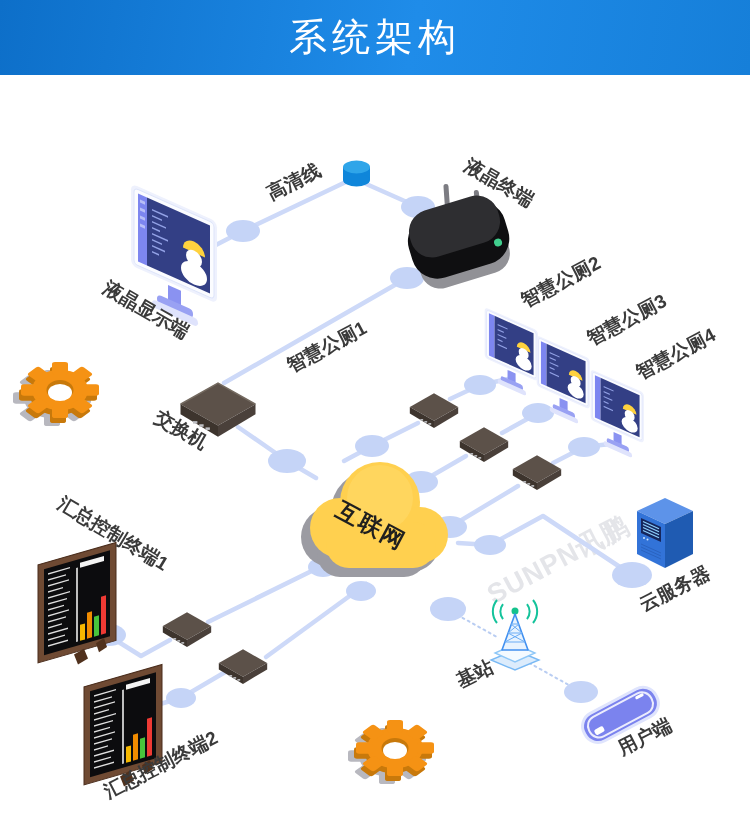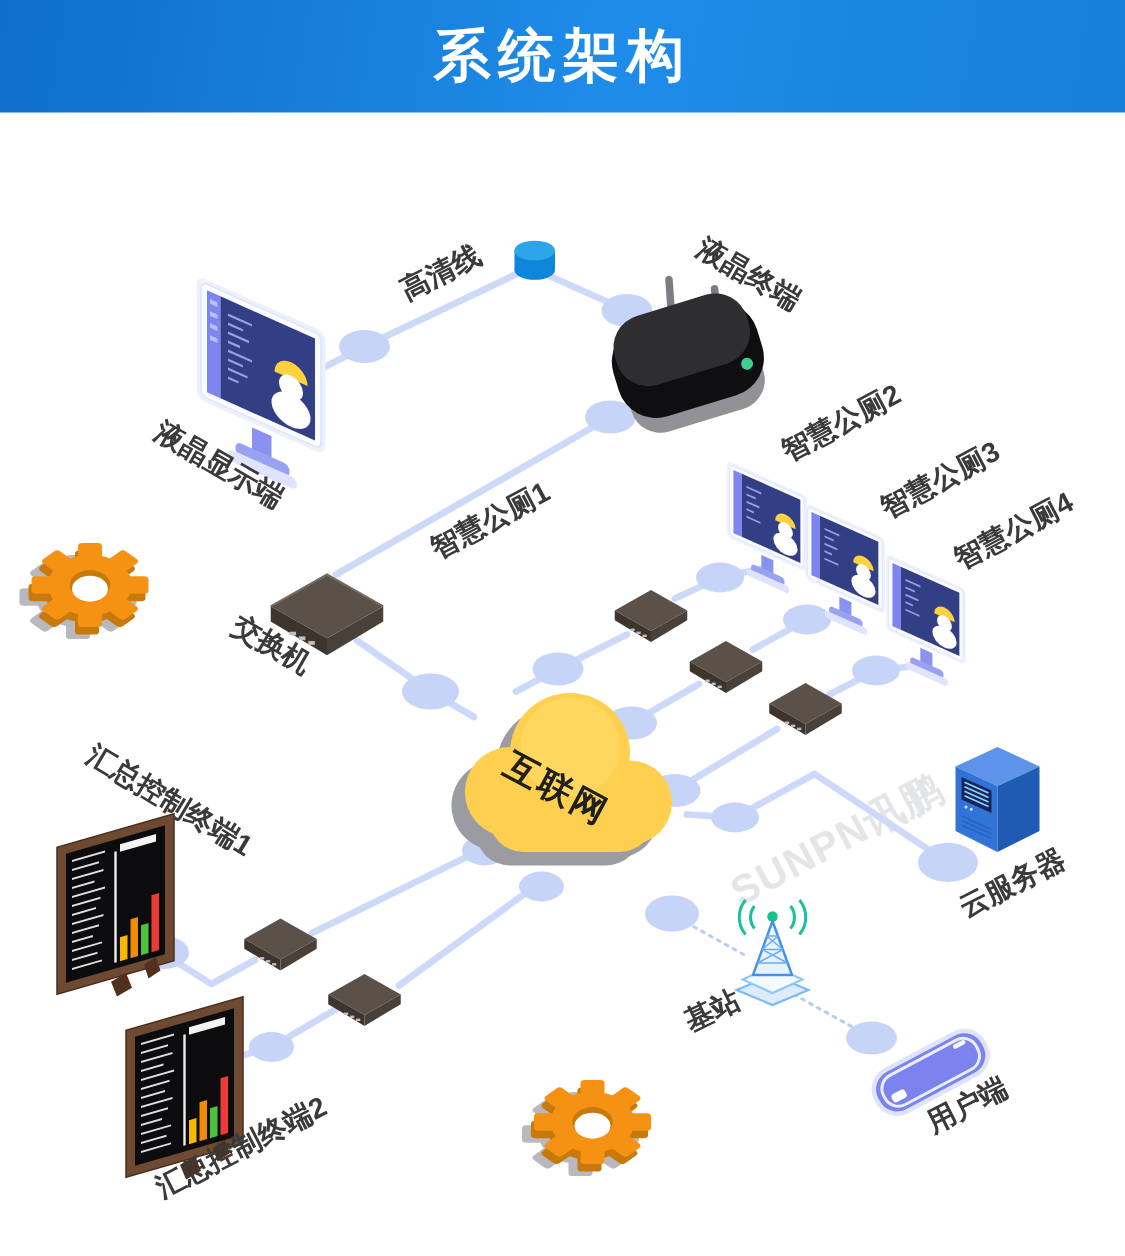--- a/index.html
+++ b/index.html
@@ -6,21 +6,21 @@
     --header_blue_1:#0d6fc9; --header_blue_2:#1f8ce9;
     --line:#cdd9f8; --dot:#c5d4f7;
     --cloud_yellow:#ffd04f; --gear_orange:#f59214; --label_dark:#3a3a3a;
   }
   html,body{margin:0;padding:0;background:#fff;}
   body{font-family:"Liberation Sans","DejaVu Sans",sans-serif;}
   #canvas{position:relative;width:750px;height:837px;overflow:hidden;background:#fff;margin:0 auto;}
   #header{position:absolute;left:0;top:0;width:750px;height:75px;z-index:5;
     background:linear-gradient(100deg,var(--header_blue_1) 0%,var(--header_blue_2) 55%,#167fd9 100%);
     display:flex;align-items:center;justify-content:center;}
-  #header h1{margin:0;color:#fff;font-size:38px;font-weight:bold;letter-spacing:5px;}
+  #header h1{margin:0;color:#fff;font-size:38px;font-weight:normal;letter-spacing:5px;}
   #overlay{position:absolute;left:0;top:0;z-index:1;}
   svg{overflow:visible;display:block;}
   .edge{fill:none;stroke:var(--line);stroke-width:4.5;stroke-linejoin:round;stroke-linecap:round;}
   .edge-dotted{fill:none;stroke:#b9cdf2;stroke-width:2;stroke-dasharray:2 4;stroke-linecap:round;}
   .jdot{fill:var(--dot);}
   .node{position:absolute;z-index:2;}
   #cloud-node{z-index:3;}
   .lbl{position:absolute;z-index:4;white-space:nowrap;color:var(--label_dark);
     font-weight:bold;font-size:19px;transform:translate(-50%,-50%) rotate(var(--r));}
   .lbl-lg{font-size:23px;color:#1f1f1f;letter-spacing:2px;}

